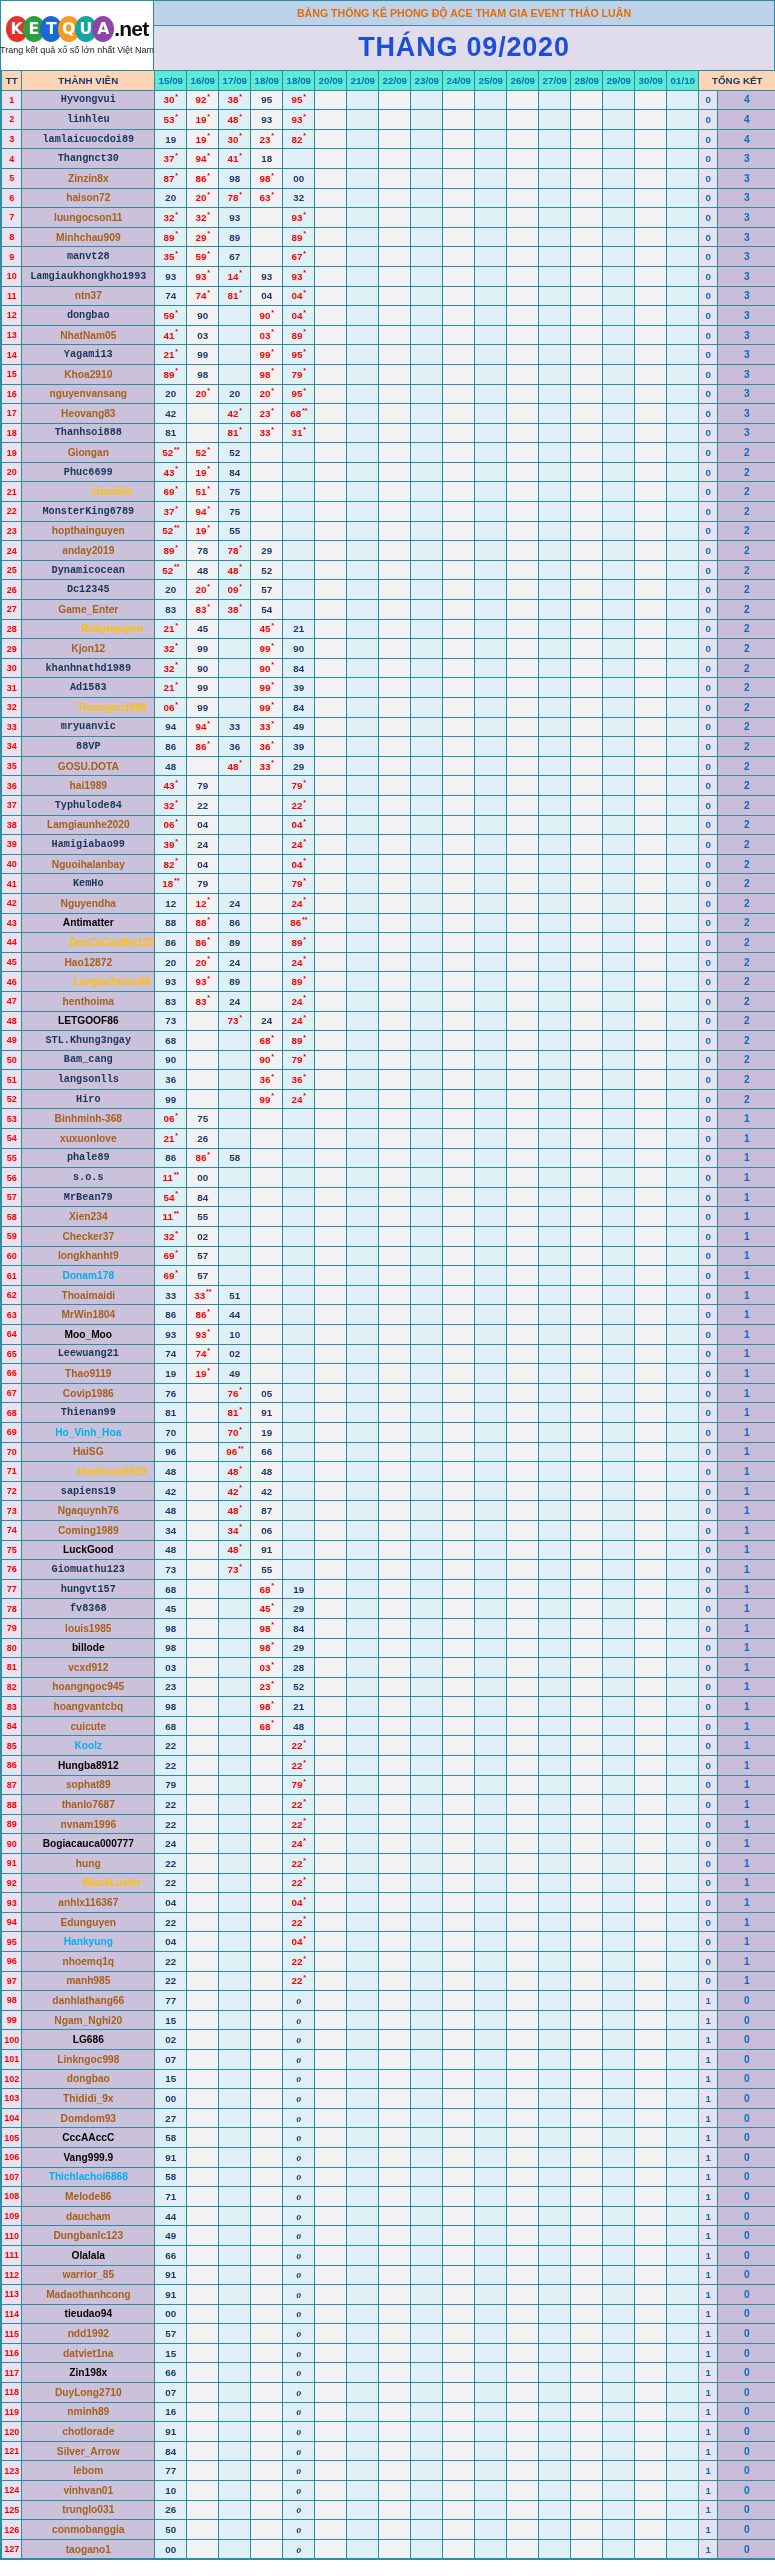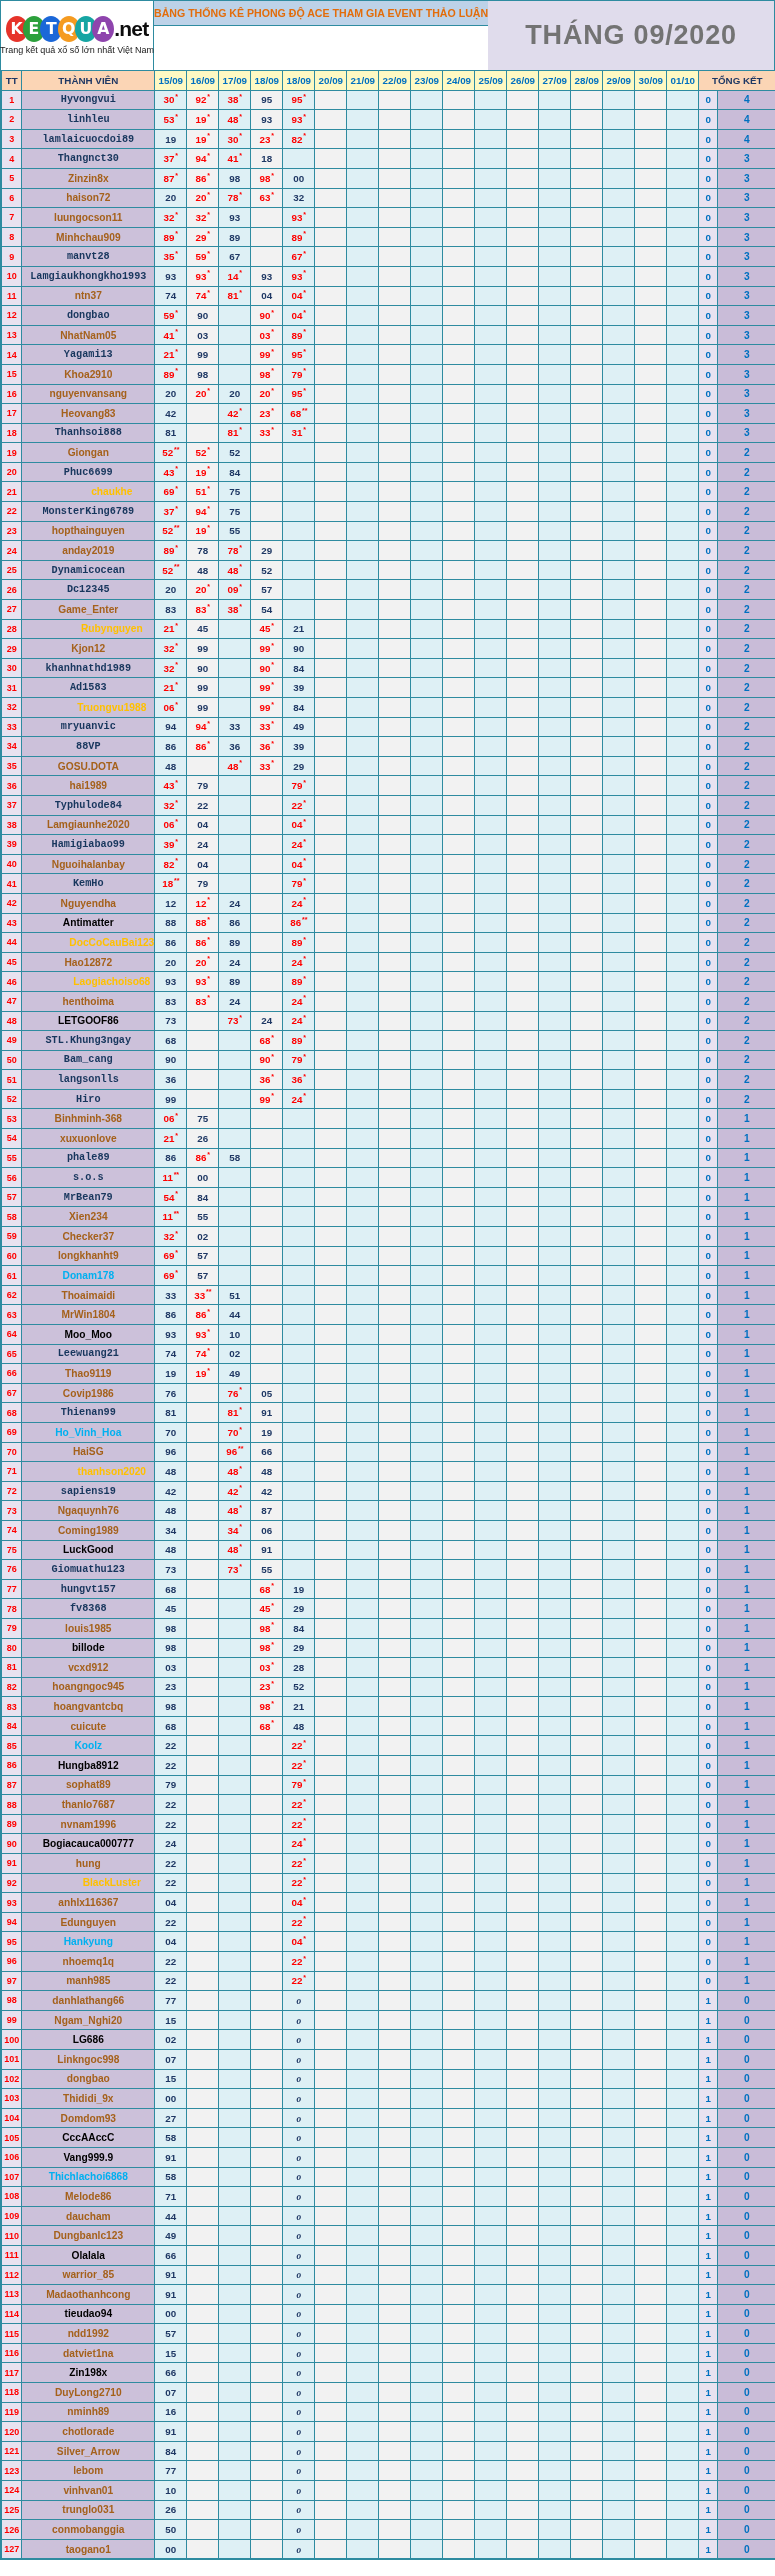--- a/index.html
+++ b/index.html
@@ -9,35 +9,35 @@
   .top{display:flex;height:69px;}
   .logo-box{width:153px;box-sizing:border-box;background:#ffffff;border-right:1.6px solid #2e8ba0;
             display:flex;flex-direction:column;align-items:center;justify-content:center;}
   .logo-row{display:flex;align-items:center;}
   .ball{width:22px;height:26px;border-radius:50%;color:#fff;font-weight:bold;font-size:15.7px;
         display:flex;align-items:center;justify-content:center;margin-left:-4.7px;
         font-family:"DejaVu Sans",sans-serif;}
   .ball:first-child{margin-left:0;}
   .netword{font-size:21px;font-weight:bold;color:#0d0d0d;letter-spacing:-0.8px;}
   .tagline{font-size:9px;color:#1a1a1a;margin-top:3.1px;white-space:nowrap;}
-  .head-right{flex:1;display:flex;flex-direction:row;}
+  .head-right{flex:1;display:flex;flex-direction:column;}
   .banner{height:23.5px;background:#bdd2e8;border-bottom:0.8px solid #2e8ba0;display:flex;
           align-items:center;justify-content:center;color:#e36c0a;font-weight:bold;font-size:10.6px;}
   .month{flex:1;background:#e0dcec;display:flex;align-items:center;justify-content:center;
-         color:#737373;font-weight:bold;font-size:27px;letter-spacing:0.8px;}
+         color:#1d4ed8;font-weight:bold;font-size:27px;letter-spacing:0.8px;}
 
   
   table{border-collapse:collapse;table-layout:fixed;width:100%;}
   th,td{border:0.8px solid #2e8ba0;padding:0;overflow:hidden;white-space:nowrap;
         text-align:center;vertical-align:middle;}
   thead tr{height:19.6px;margin-top:40px;}
   tbody tr{height:19.6px;}
   th{font-size:9.8px;font-weight:bold;}
   .h-tt,.h-name,.h-total{background:#fbd5b5;color:#1f3864;border-bottom:1.6px solid #2e8ba0;}
-  .h-date{background:#fef9c3;color:#0070c0;border-bottom:1.6px solid #2e8ba0;}
+  .h-date{background:#5eead4;color:#0070c0;border-bottom:1.6px solid #2e8ba0;}
   td.tt{background:#e8e2f0;color:#ff0000;font-weight:bold;font-size:9px;}
   td.name{background:#ccc1da;font-weight:bold;font-size:10.2px;border:1.6px solid #2e8ba0;}
   td.name.c-navy{color:#17365d;font-family:Liberation Mono, monospace;}
   td.name.c-black{color:#000000;margin-left:43px;}
   td.name.c-orange{color:#a5611b;}
   td.name.c-gold{color:#ffc000;padding-left:47px;}
   td.name.c-blue{color:#00b0f0;}
   td.v{font-size:9.8px;font-weight:bold;color:#1f3864;}
   td.v.col-even{background:#def0f5;}
   td.v.col-odd{background:#f2f2f2;}

